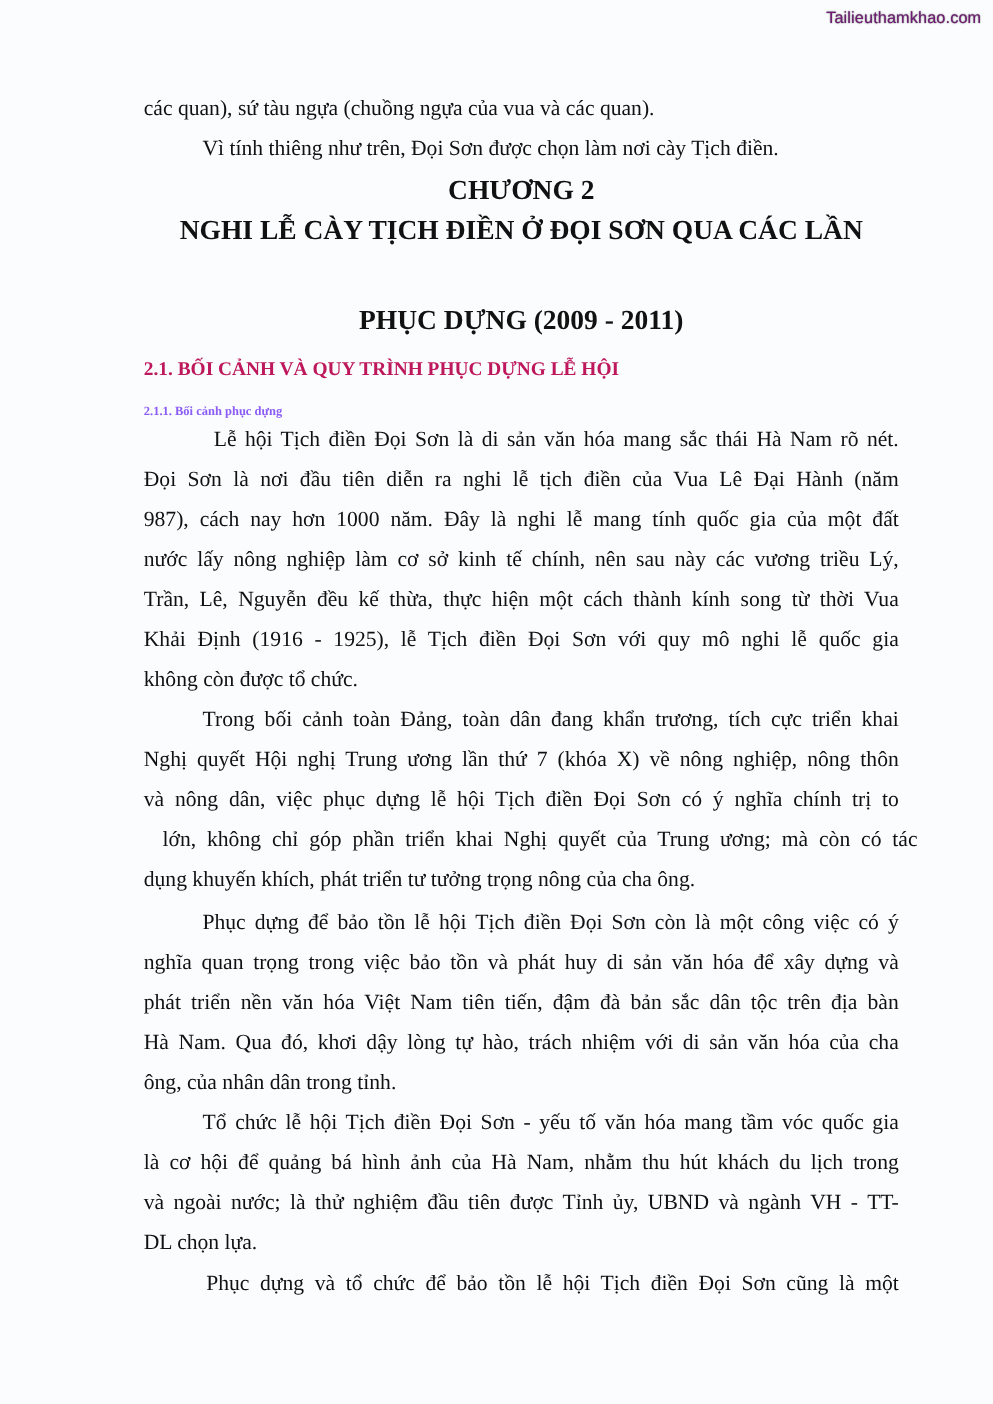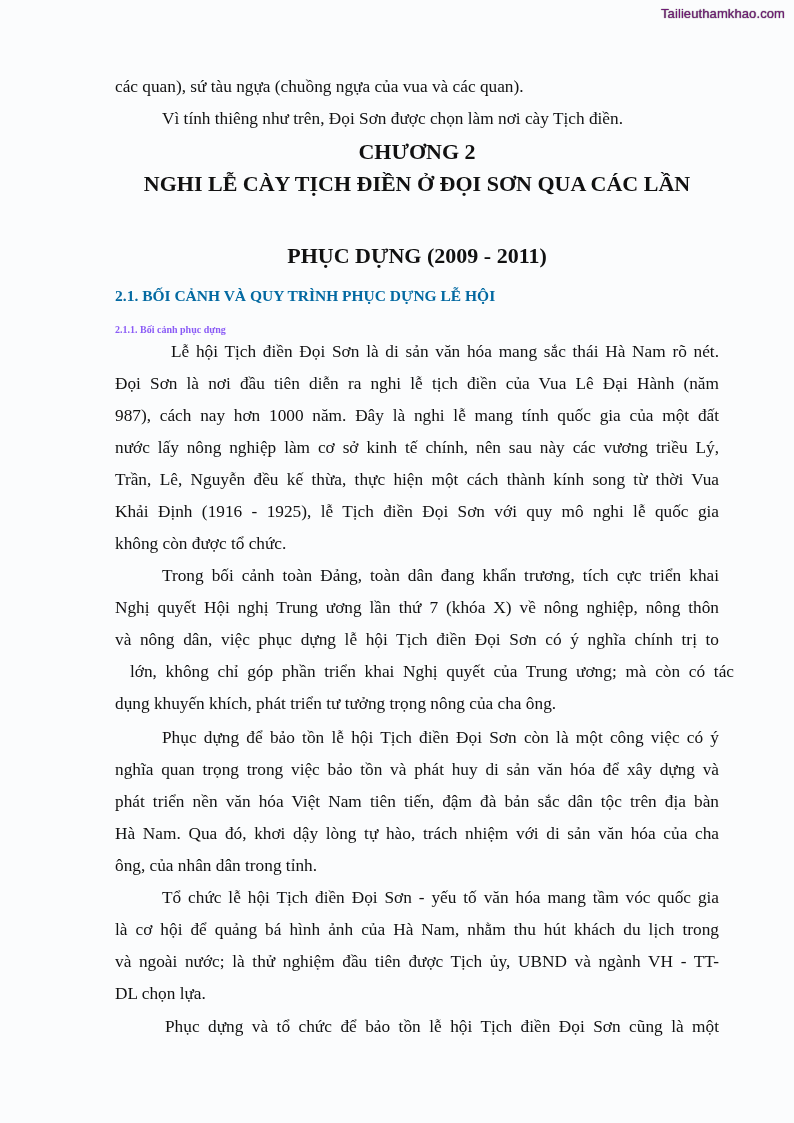--- a/index.html
+++ b/index.html
@@ -12,21 +12,21 @@
       font-family: "Liberation Sans", "DejaVu Sans", sans-serif; font-size: 13px;
       color: #701a75; letter-spacing: 0.1px;
       text-shadow: 0 0 1px #7a7a7a, 0 0 1px #7a7a7a;
     }
     .page { position: absolute; left: 115px; top: 0; width: 604px; }
     .line { position: absolute; left: 0; width: 604px; font-size: 17.3px; line-height: 22px; white-space: nowrap; }
     .just { text-align: justify; text-align-last: justify; }
     .indent { padding-left: 47px; box-sizing: border-box; }
     .center { text-align: center; }
     .chapter { font-weight: bold; font-size: 22px; }
-    .h2 { font-weight: bold; color: #0369a1; font-size: 15.5px; }
+    .h2 { font-weight: bold; color: #be185d; font-size: 15.5px; }
     .h3 { font-weight: bold; color: #8b5cf6; font-size: 10px; }
   </style>
 </head>
 <body>
 
 <div class="watermark">Tailieuthamkhao.com</div>
 
 <div class="page">
   <div class="line" style="top:76px;">các quan), sứ tàu ngựa (chuồng ngựa của vua và các quan).</div>
   <div class="line indent" style="top:108px;">Vì tính thiêng như trên, Đọi Sơn được chọn làm nơi cày Tịch điền.</div>
@@ -53,17 +53,17 @@
   <div class="line" style="top:693px;">dụng khuyến khích, phát triển tư tưởng trọng nông của cha ông.</div>
 
   <div class="line just indent" style="top:727px;">Phục dựng để bảo tồn lễ hội Tịch điền Đọi Sơn còn là một công việc có ý</div>
   <div class="line just" style="top:759px;">nghĩa quan trọng trong việc bảo tồn và phát huy di sản văn hóa để xây dựng và</div>
   <div class="line just" style="top:791px;">phát triển nền văn hóa Việt Nam tiên tiến, đậm đà bản sắc dân tộc trên địa bàn</div>
   <div class="line just" style="top:823px;">Hà Nam. Qua đó, khơi dậy lòng tự hào, trách nhiệm với di sản văn hóa của cha</div>
   <div class="line" style="top:855px;">ông, của nhân dân trong tỉnh.</div>
 
   <div class="line just indent" style="top:887px;">Tổ chức lễ hội Tịch điền Đọi Sơn - yếu tố văn hóa mang tầm vóc quốc gia</div>
   <div class="line just" style="top:919px;">là cơ hội để quảng bá hình ảnh của Hà Nam, nhằm thu hút khách du lịch trong</div>
-  <div class="line just" style="top:951px;">và ngoài nước; là thử nghiệm đầu tiên được Tịch ủy, UBND và ngành VH - TT-</div>
+  <div class="line just" style="top:951px;">và ngoài nước; là thử nghiệm đầu tiên được Tỉnh ủy, UBND và ngành VH - TT-</div>
   <div class="line" style="top:983px;">DL chọn lựa.</div>
 
   <div class="line just" style="top:1016px; padding-left:50px; box-sizing:border-box;">Phục dựng và tổ chức để bảo tồn lễ hội Tịch điền Đọi Sơn cũng là một</div>
 </div>
 
 </body></html>

